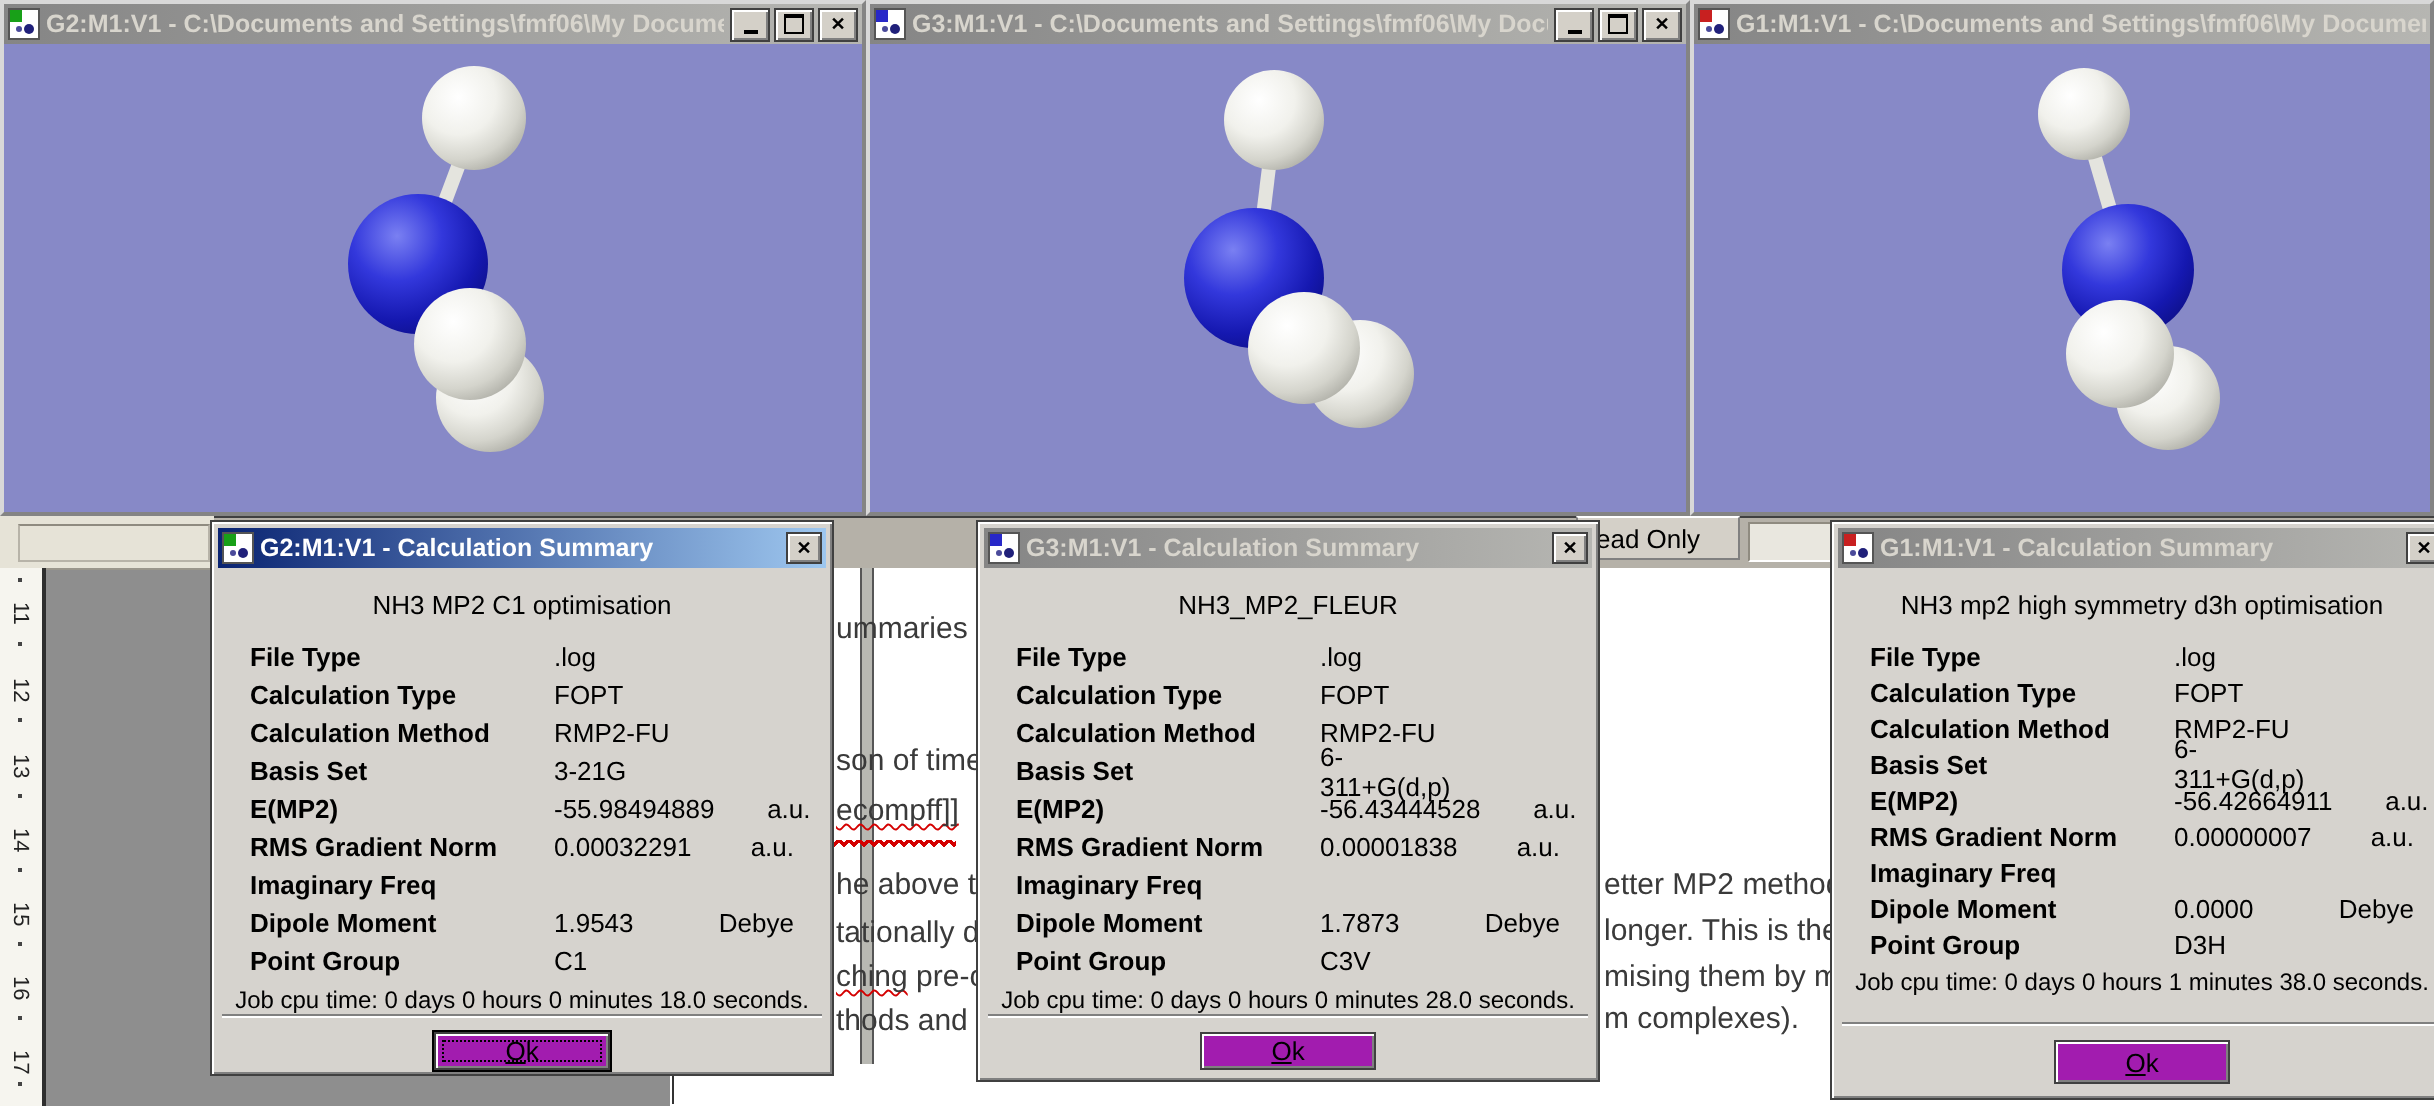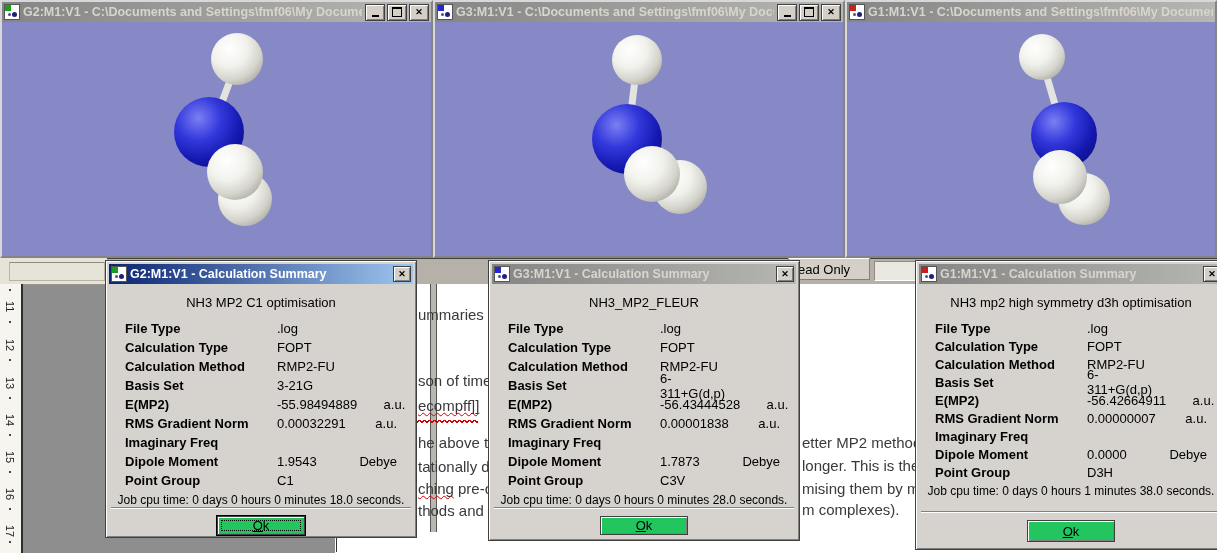--- a/index.html
+++ b/index.html
@@ -52,21 +52,21 @@
   .dlg-body{display:flex;flex-direction:column;height:calc(100% - 20px);}
   .dlg-header{font-size:13px;font-weight:normal;text-align:center;margin-top:11px;color:#000;padding:0 30px;line-height:16px;}
   .rows{margin-top:8px;}
   .row{display:flex;height:19px;align-items:center;font-size:13px;color:#000;padding:0 16px;}
   .dlg.compact .row{height:18px;}
   .row .lbl{font-weight:bold;width:152px;flex:none;}
   .row .val{flex:1;text-align:left;}
   .row .unit{width:48px;text-align:right;flex:none;}
   .cpu{font-size:12px;color:#000;text-align:center;margin-top:3px;white-space:nowrap;}
   .sep{margin-top:auto;border-top:1px solid #808080;border-bottom:1px solid #fff;margin-left:2px;margin-right:2px;}
-  .ok-btn{width:88px;height:22px;margin:7px auto 4px;display:block;background:#22c55e;font-size:13px;color:#000;
+  .ok-btn{width:88px;height:22px;margin:7px auto 4px;display:block;background:#a21caf;font-size:13px;color:#000;
           border:1px solid #404040;box-shadow:inset 1px 1px 0 #fff,inset -1px -1px 0 #808080;
           font-family:"Liberation Sans",sans-serif;}
   .ok-btn.focused{outline:1px dotted #000;outline-offset:-5px;box-shadow:inset 1px 1px 0 #fff,inset -1px -1px 0 #808080,0 0 0 1px #000;}
   .dlg-x{width:16px;height:14px;background:#d4d0c8;border:1px solid #404040;
          box-shadow:inset 1px 1px 0 #fff,inset -1px -1px 0 #808080;margin-left:auto;flex:none;
          display:flex;align-items:center;justify-content:center;font-size:9px;font-weight:bold;color:#000;}
 </style>
 </head>
 <body>
 

